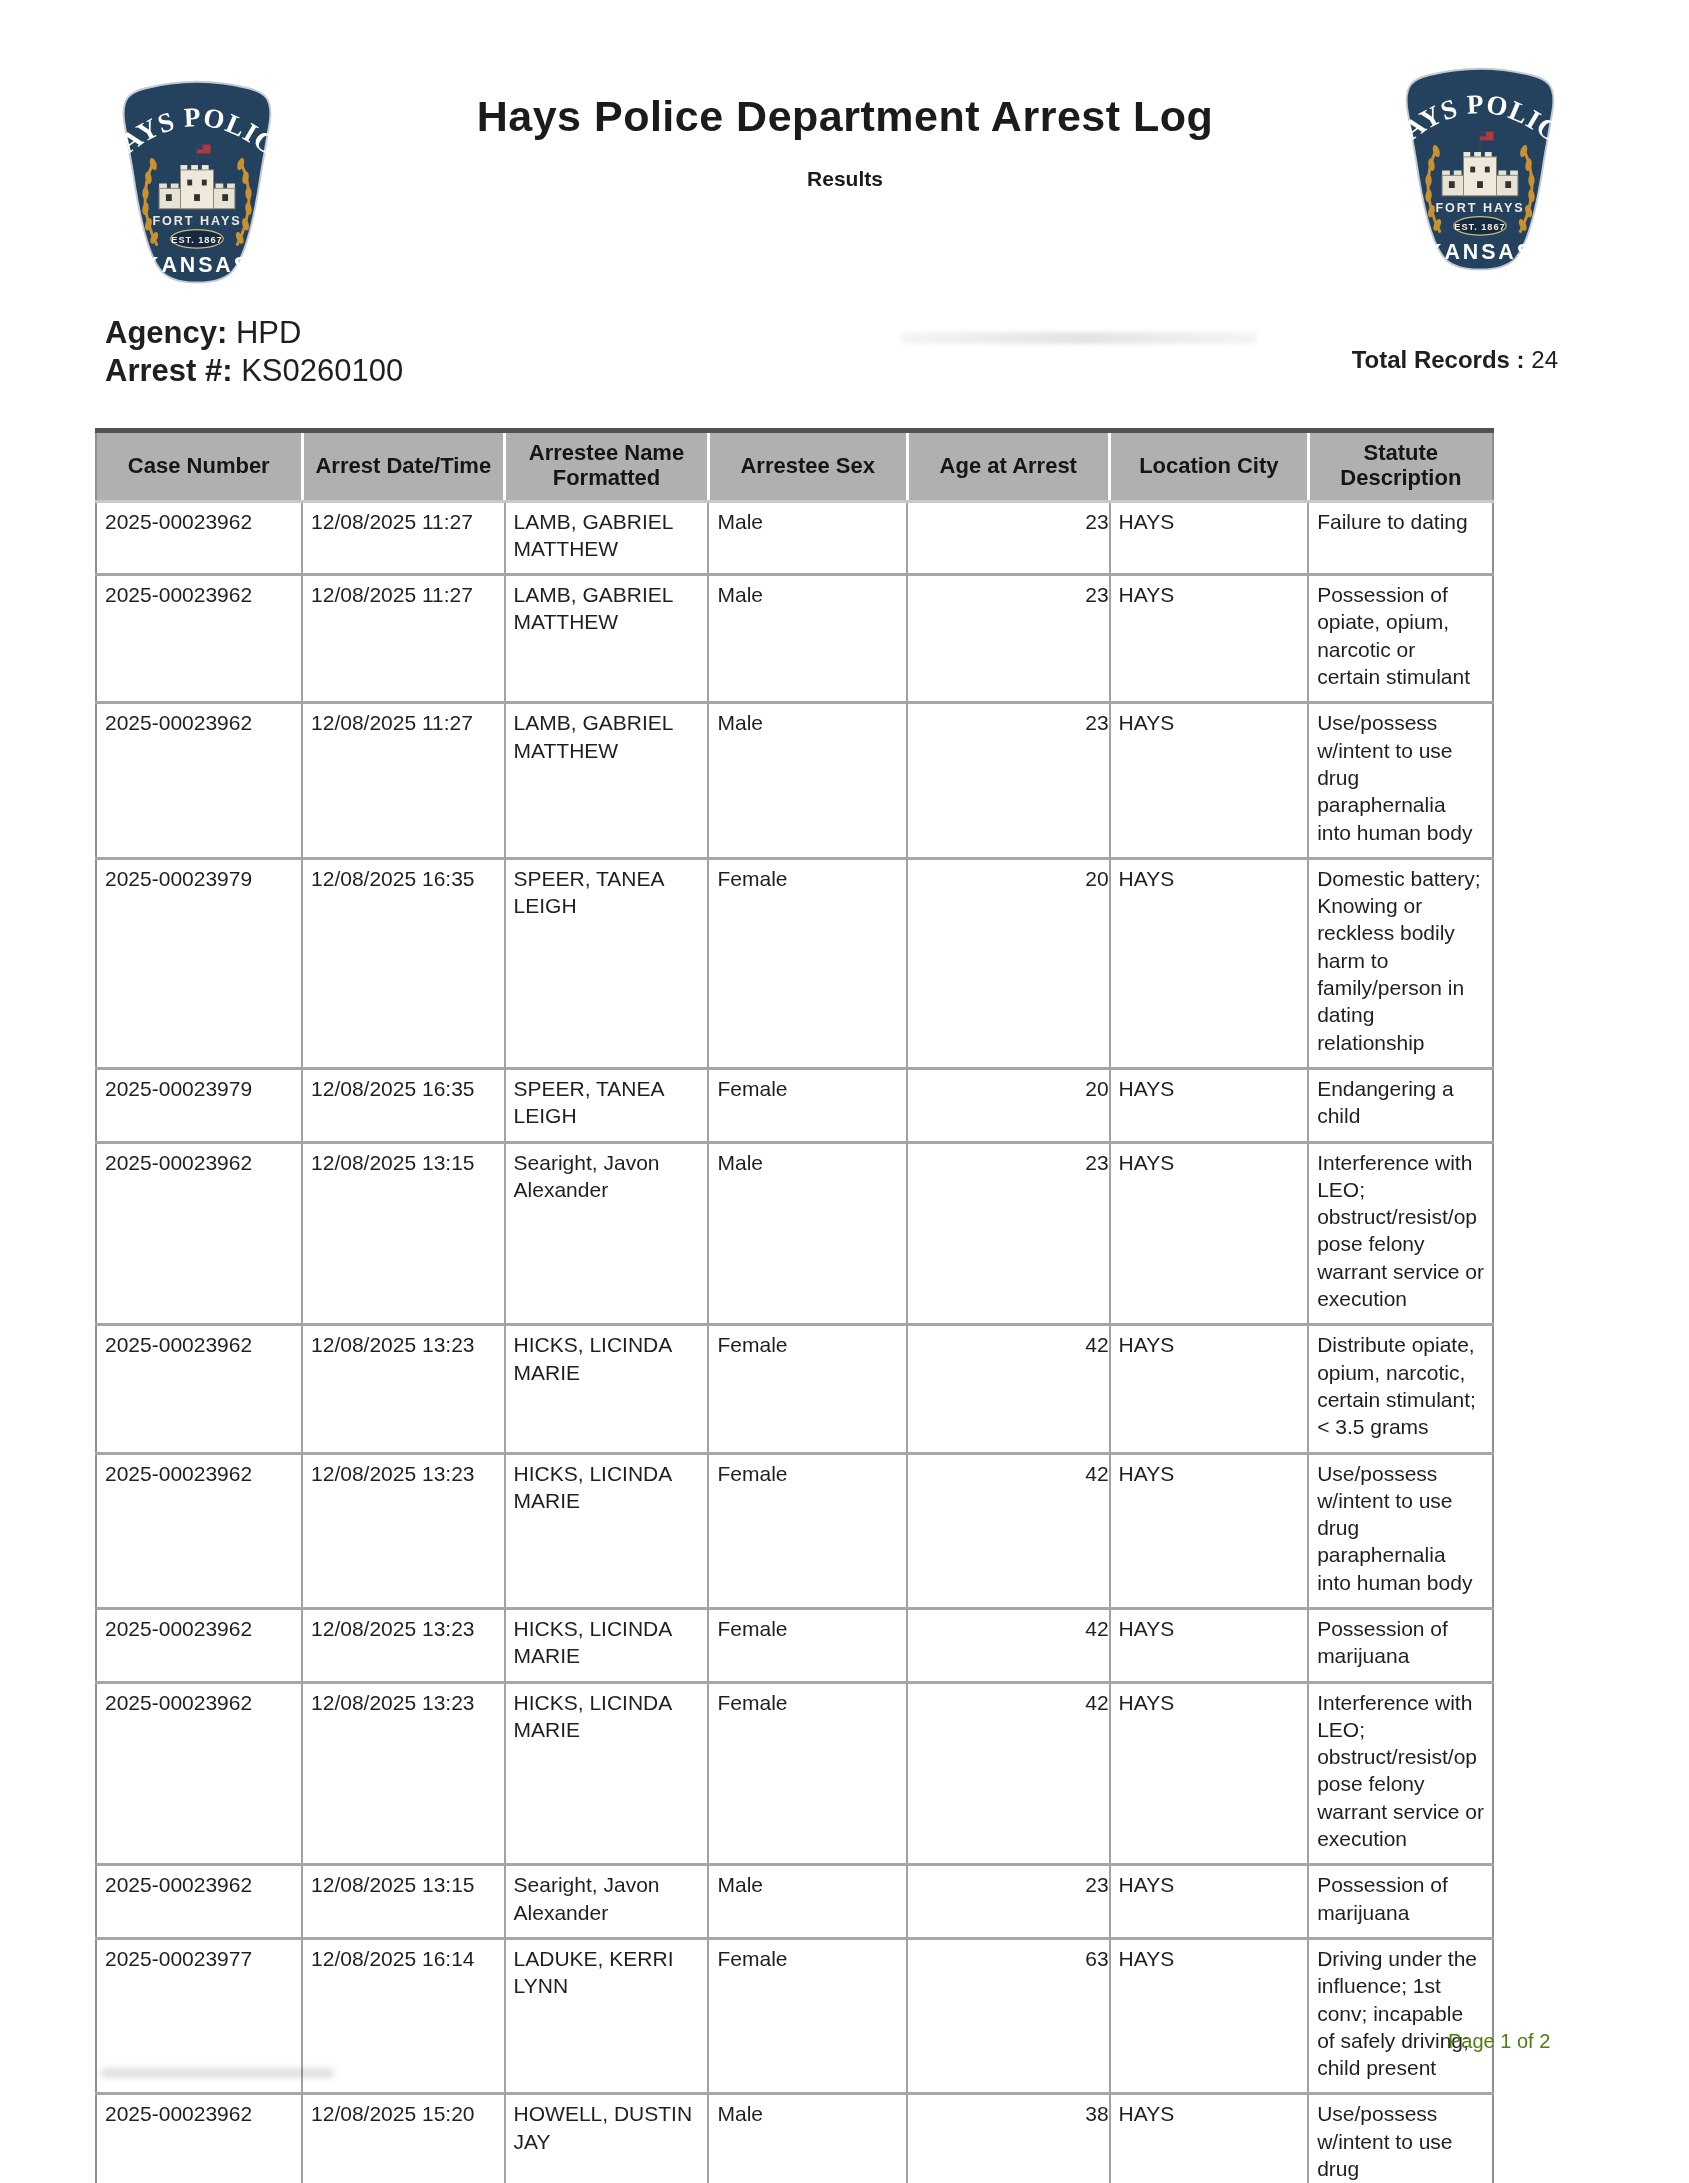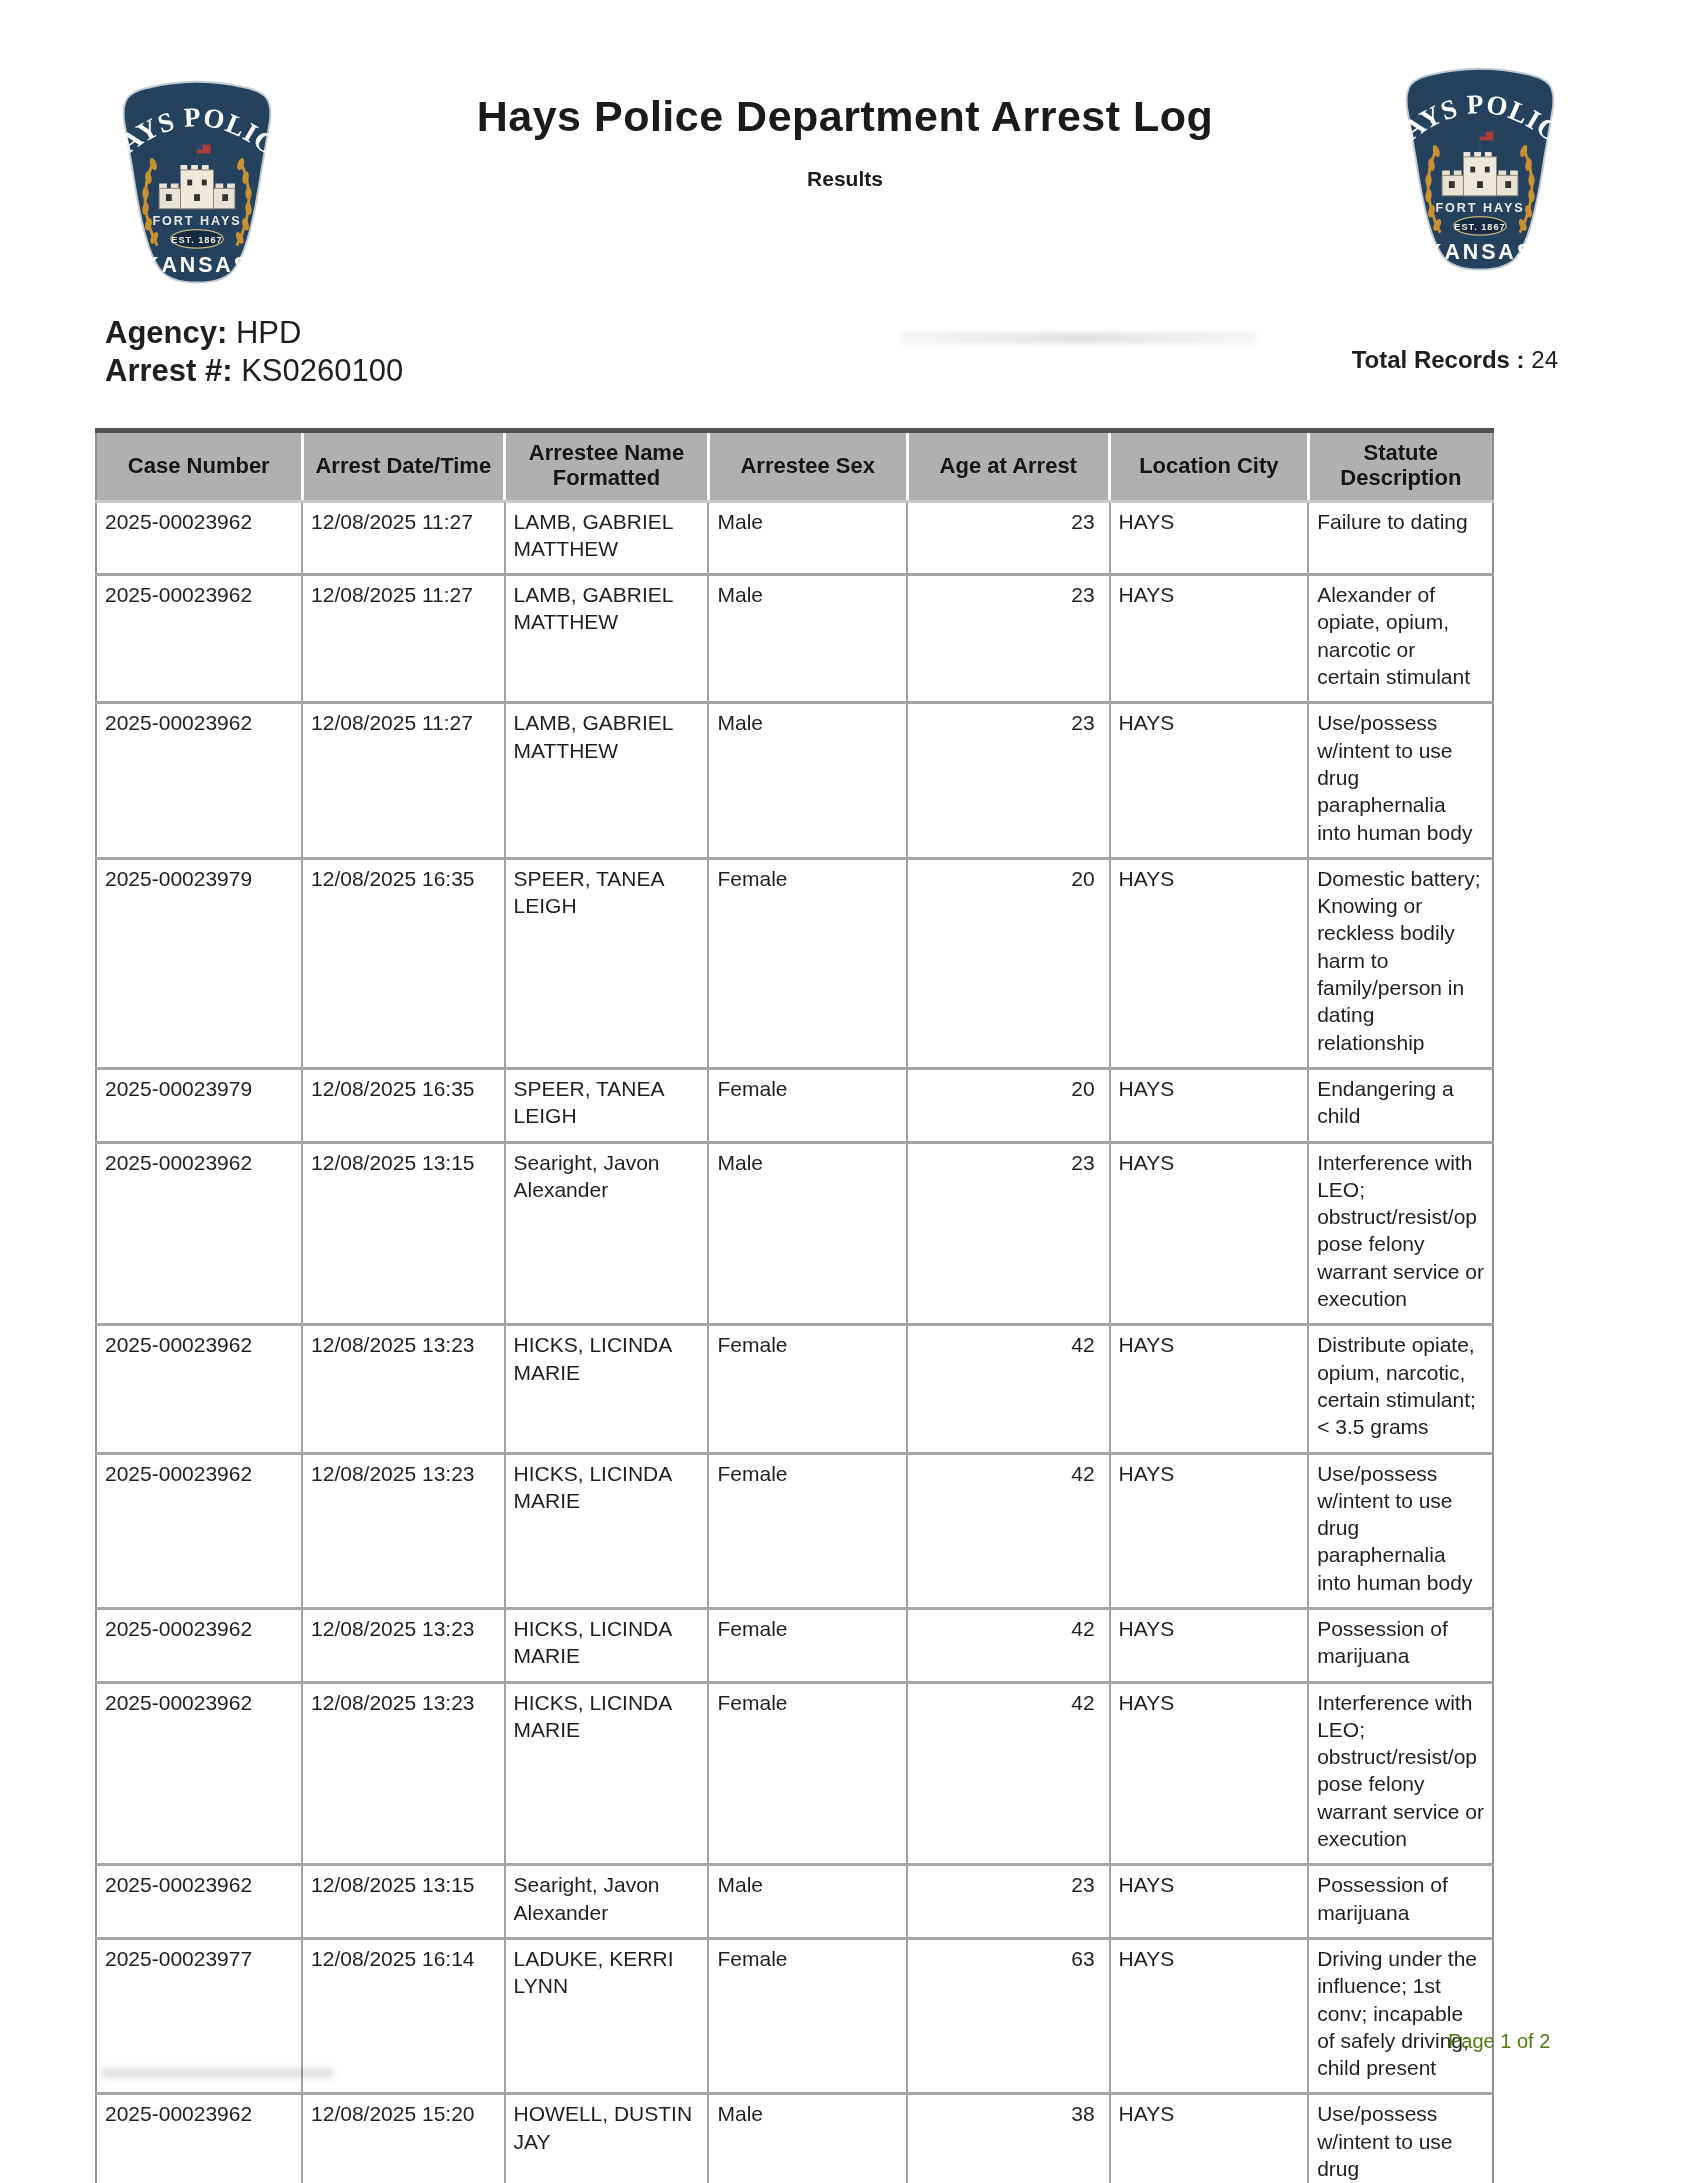--- a/index.html
+++ b/index.html
@@ -38,21 +38,21 @@
     text-align:center; vertical-align:middle; padding:7px 4px 9px;
     border-left:3px solid #fdfdfd; border-bottom:3px solid #c9c9c9; line-height:1.15;
   }
   table.arrest th:first-child { border-left:none; }
   table.arrest td {
     font-size:21px; vertical-align:top; padding:5px 8px 11px;
     line-height:1.3; overflow-wrap:break-word;
     border-left:2px solid #a2a2a2; border-top:3px solid #a6a6a6;
   }
   table.arrest td:first-child { border-left:none; }
-  table.arrest td.num { text-align:right; padding-right:14px; }
+  table.arrest td.num { text-align:right; padding-right:0; }
 
   
   table.arrest th:nth-child(1), table.arrest td:nth-child(1) { width:14.8%; }
   table.arrest th:nth-child(2), table.arrest td:nth-child(2) { width:14.5%; }
   table.arrest th:nth-child(3), table.arrest td:nth-child(3) { width:14.6%; }
   table.arrest th:nth-child(4), table.arrest td:nth-child(4) { width:14.2%; }
   table.arrest th:nth-child(5), table.arrest td:nth-child(5) { width:14.5%; }
   table.arrest th:nth-child(6), table.arrest td:nth-child(6) { width:14.2%; }
   table.arrest th:nth-child(7), table.arrest td:nth-child(7) { width:13.2%; }
 
@@ -229,21 +229,21 @@
           <td>HAYS</td>
           <td>Failure to dating</td>
         </tr>
         <tr>
           <td>2025-00023962</td>
           <td>12/08/2025 11:27</td>
           <td>LAMB, GABRIEL MATTHEW</td>
           <td>Male</td>
           <td class="num">23</td>
           <td>HAYS</td>
-          <td>Alexander of opiate, opium, narcotic or certain stimulant</td>
+          <td>Possession of opiate, opium, narcotic or certain stimulant</td>
         </tr>
         <tr>
           <td>2025-00023962</td>
           <td>12/08/2025 11:27</td>
           <td>LAMB, GABRIEL MATTHEW</td>
           <td>Male</td>
           <td class="num">23</td>
           <td>HAYS</td>
           <td>Use/possess w/intent to use drug paraphernalia into human body</td>
         </tr>

